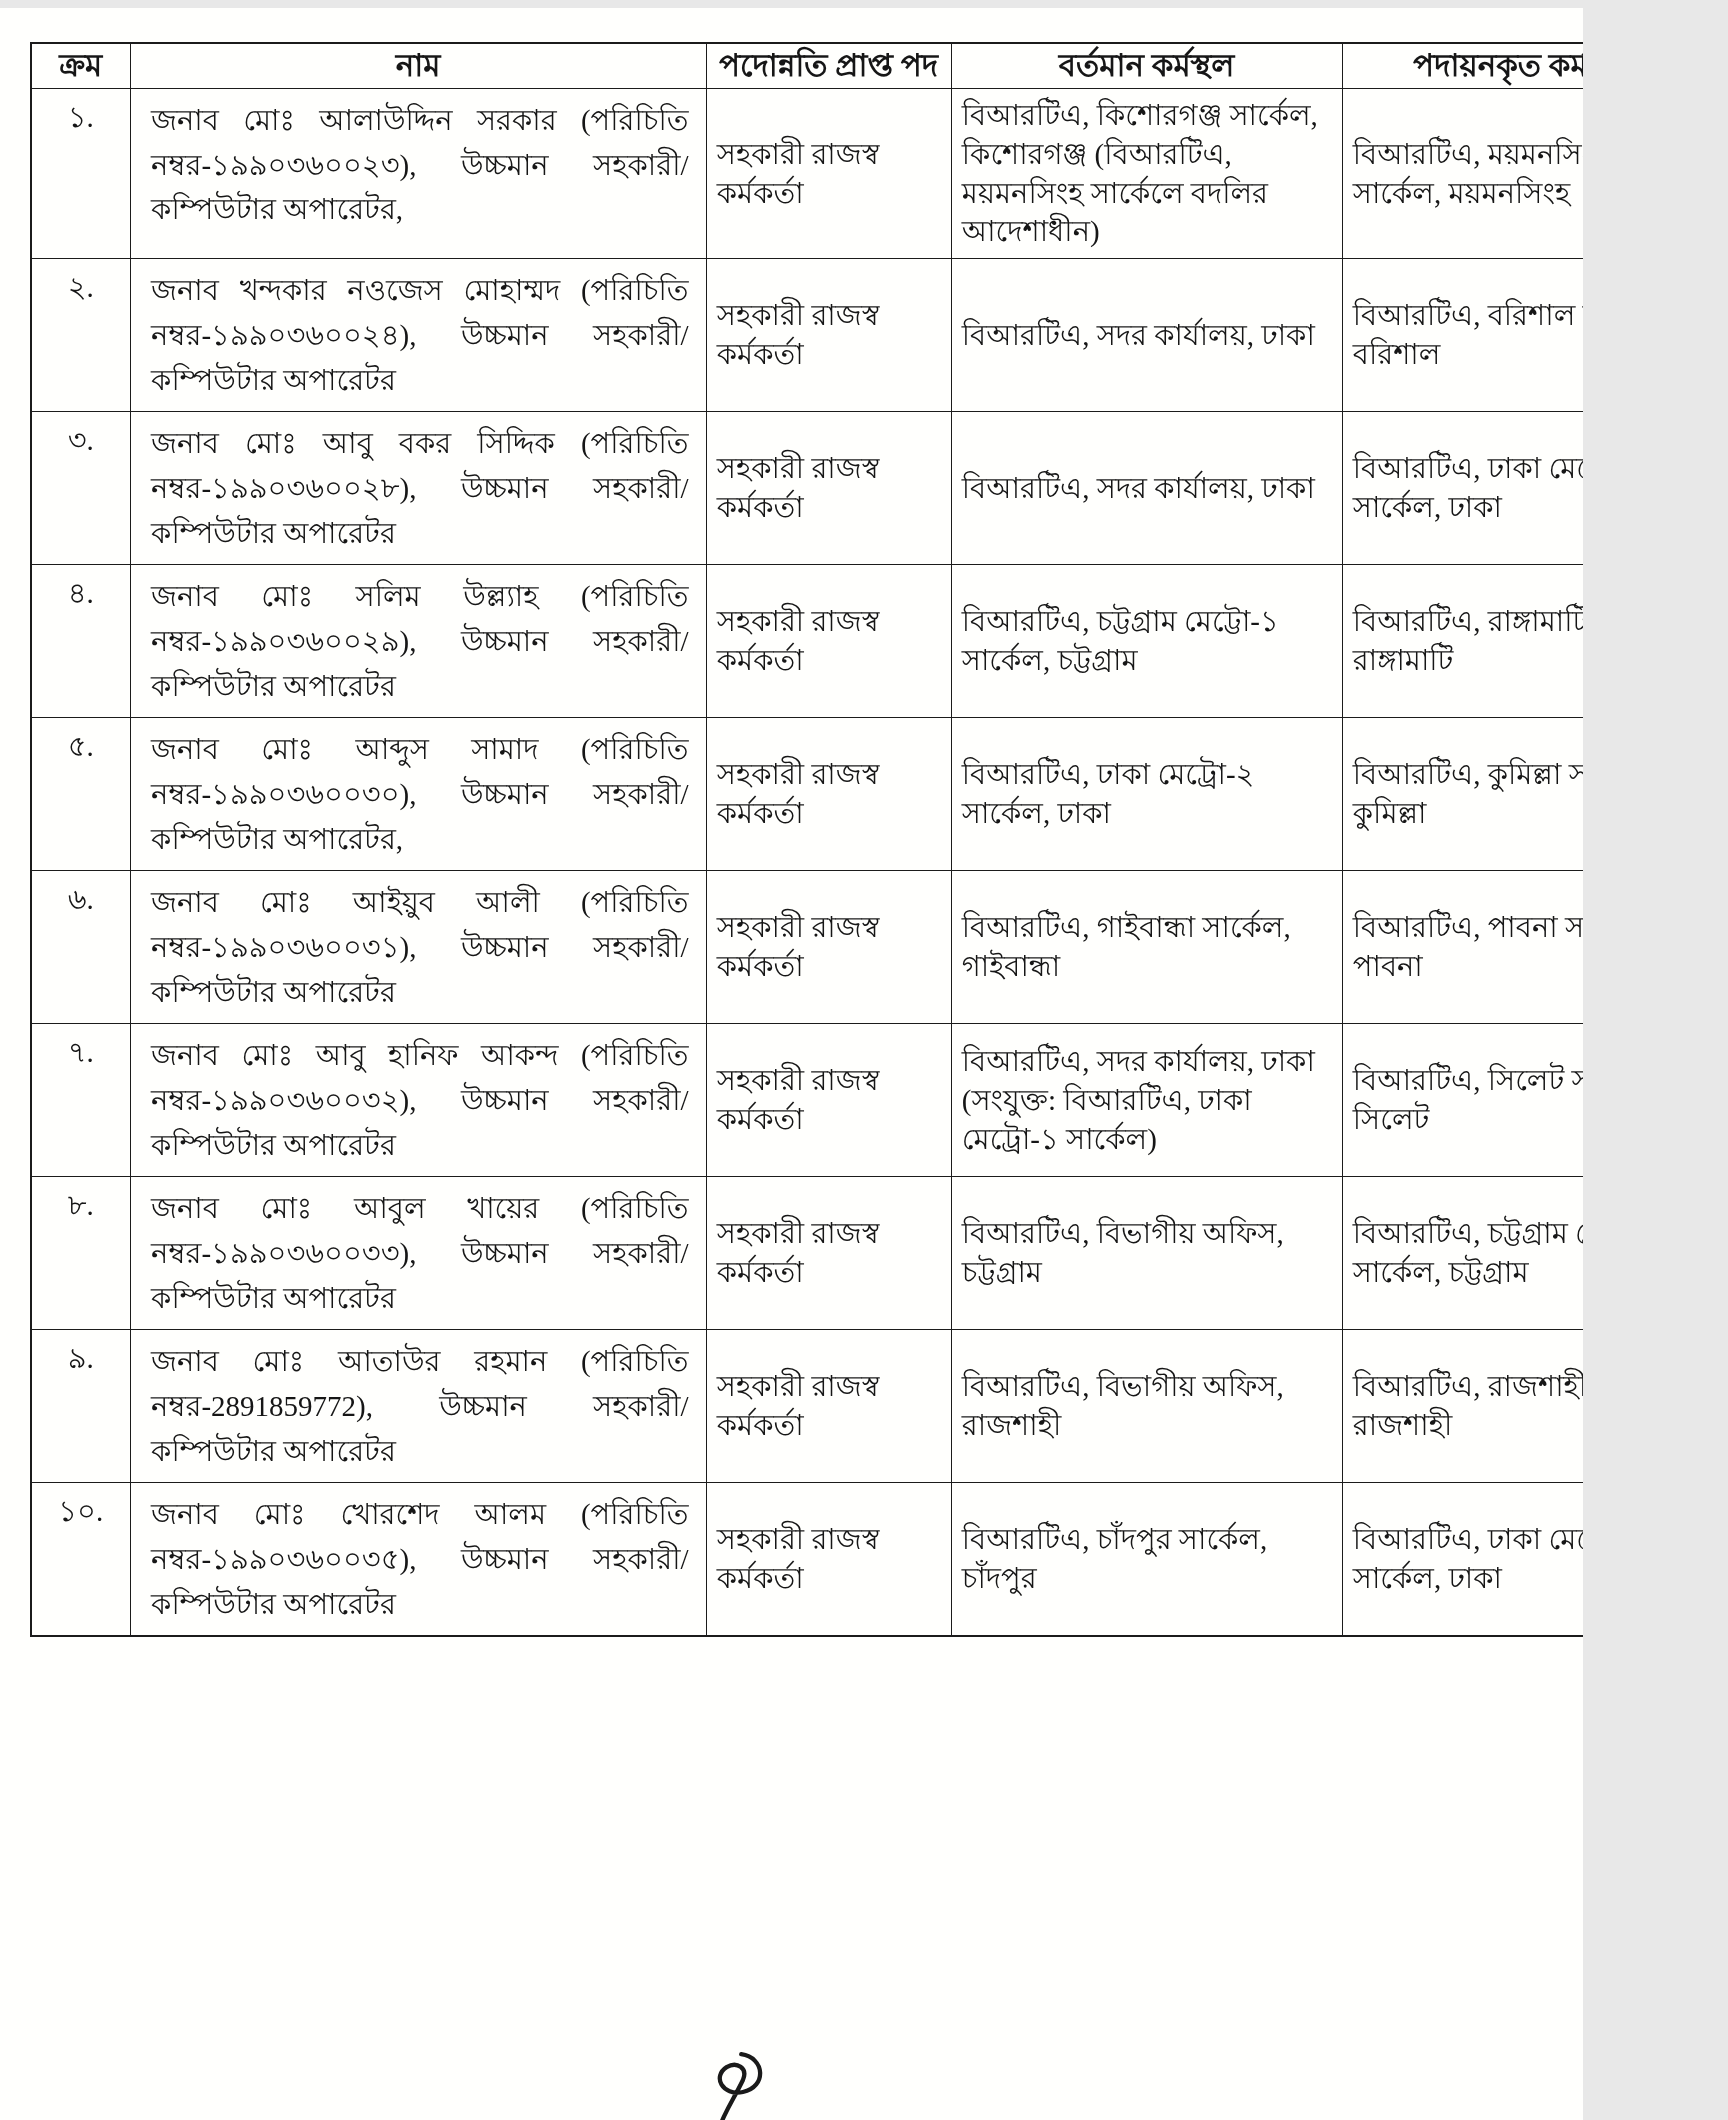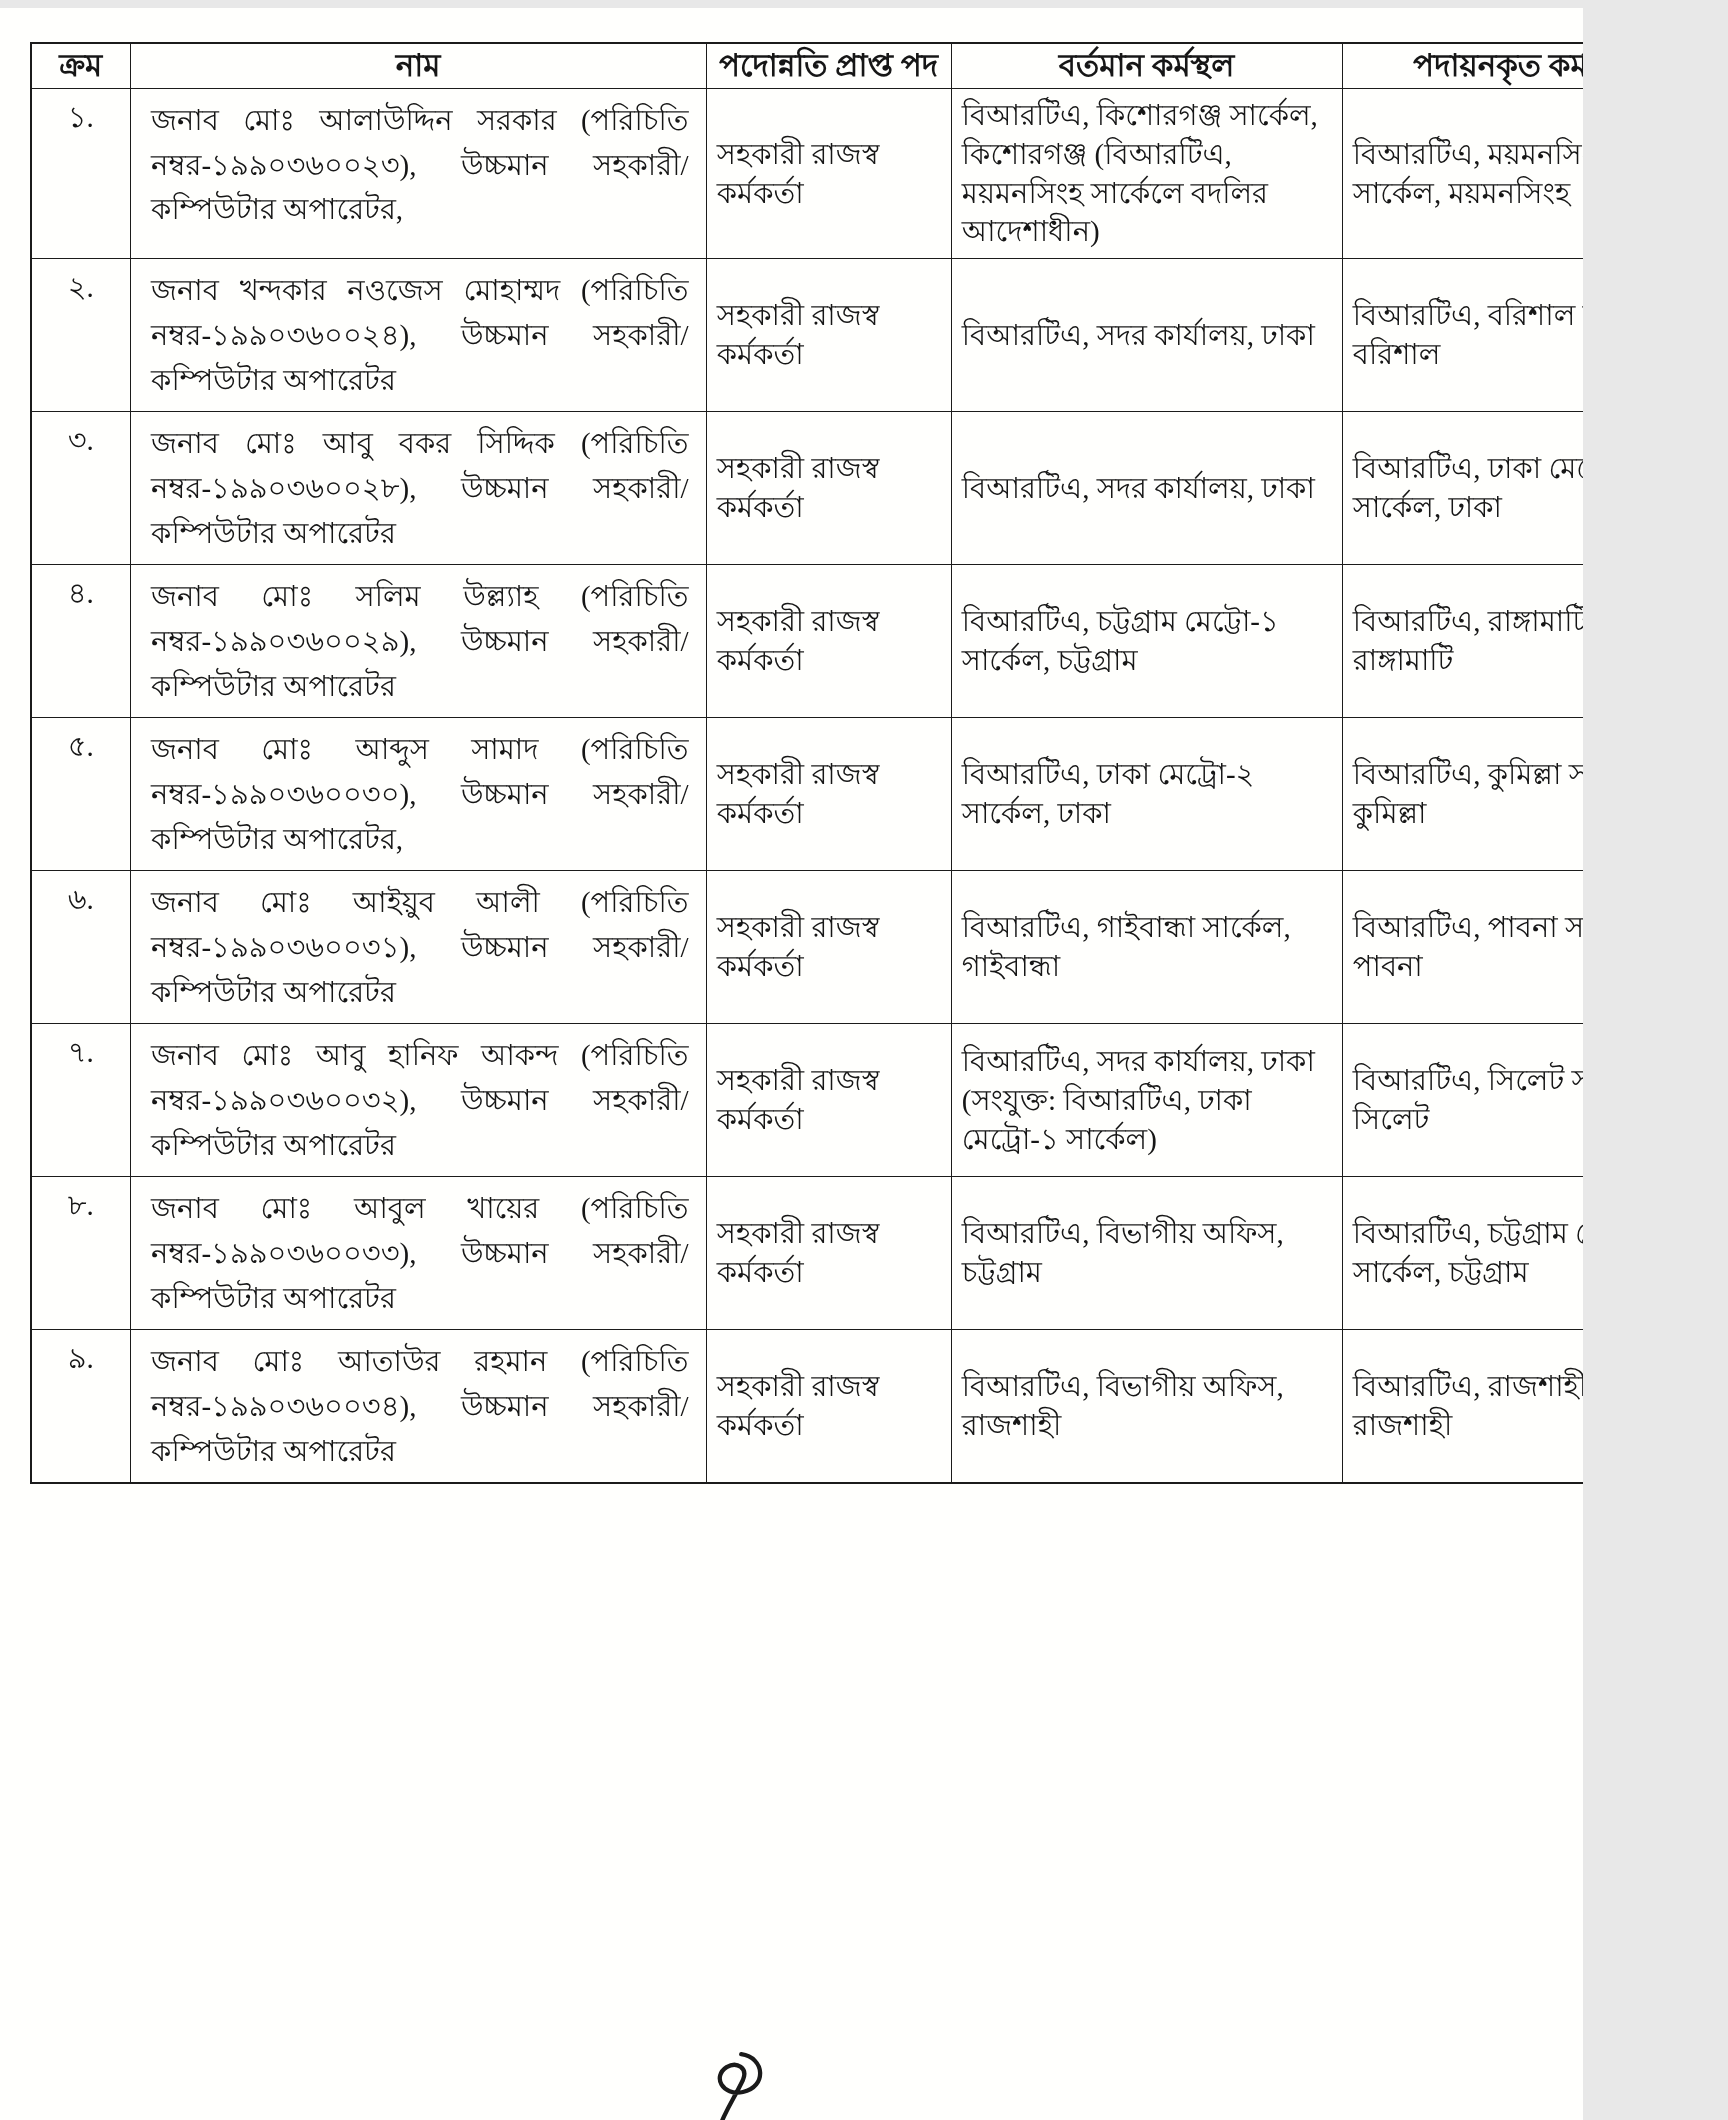--- a/index.html
+++ b/index.html
@@ -144,24 +144,31 @@
         </tr>
         <tr>
           <td class="col-serial">৮.</td>
           <td class="col-name">জনাব মোঃ আবুল খায়ের (পরিচিতি নম্বর-১৯৯০৩৬০০৩৩), উচ্চমান সহকারী/ কম্পিউটার অপারেটর</td>
           <td class="col-post">সহকারী রাজস্ব কর্মকর্তা</td>
           <td class="col-current">বিআরটিএ, বিভাগীয় অফিস, চট্টগ্রাম</td>
           <td class="col-posted">বিআরটিএ, চট্টগ্রাম মেট্রো-২ সার্কেল, চট্টগ্রাম</td>
         </tr>
         <tr>
           <td class="col-serial">৯.</td>
-          <td class="col-name">জনাব মোঃ আতাউর রহমান (পরিচিতি নম্বর-১৯৯০৩৬০০৩৪), উচ্চমান সহকারী/ কম্পিউটার অপারেটর</td>
+          <td class="col-name">জনাব মোঃ আতাউর রহমান (পরিচিতি নম্বর-2891859772), উচ্চমান সহকারী/ কম্পিউটার অপারেটর</td>
           <td class="col-post">সহকারী রাজস্ব কর্মকর্তা</td>
           <td class="col-current">বিআরটিএ, বিভাগীয় অফিস, রাজশাহী</td>
           <td class="col-posted">বিআরটিএ, রাজশাহী সার্কেল, রাজশাহী</td>
+        </tr>
+        <tr>
+          <td class="col-serial">১০.</td>
+          <td class="col-name">জনাব মোঃ খোরশেদ আলম (পরিচিতি নম্বর-১৯৯০৩৬০০৩৫), উচ্চমান সহকারী/ কম্পিউটার অপারেটর</td>
+          <td class="col-post">সহকারী রাজস্ব কর্মকর্তা</td>
+          <td class="col-current">বিআরটিএ, চাঁদপুর সার্কেল, চাঁদপুর</td>
+          <td class="col-posted">বিআরটিএ, ঢাকা মেট্রো-৪ সার্কেল, ঢাকা</td>
         </tr>
       </tbody>
   </table>
 
   <svg class="flourish" viewBox="0 0 120 93" xmlns="http://www.w3.org/2000/svg">
     <path d="M62,6 C90,10 92,44 64,50 C40,55 28,32 45,21 C57,14 70,22 64,36 C54,57 42,74 36,93"></path>
   </svg>
 
 </div>
 

